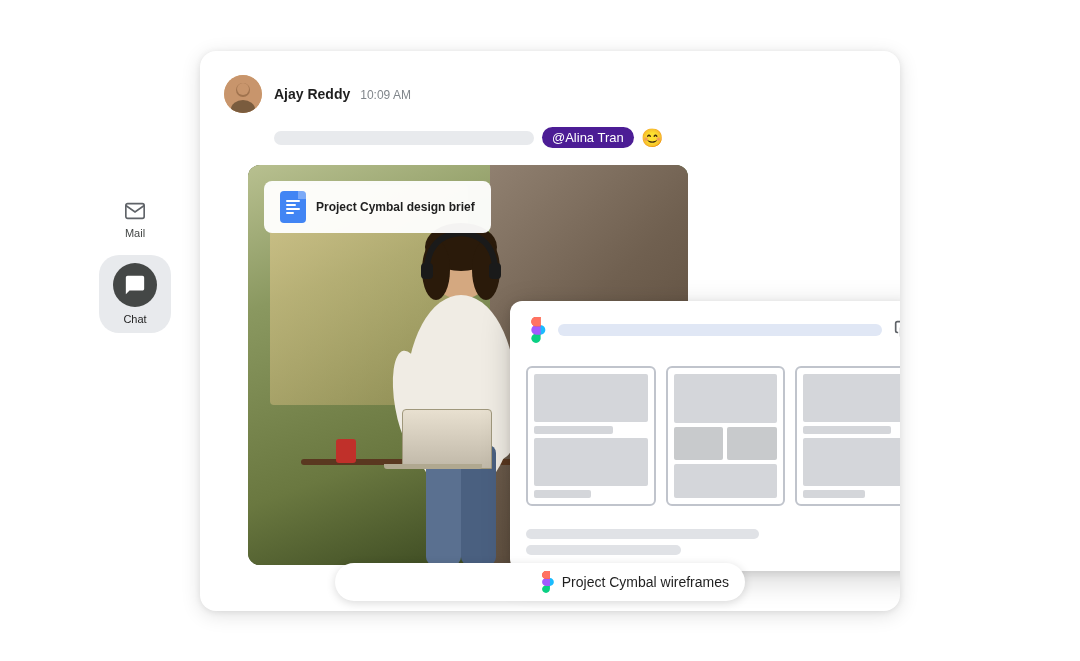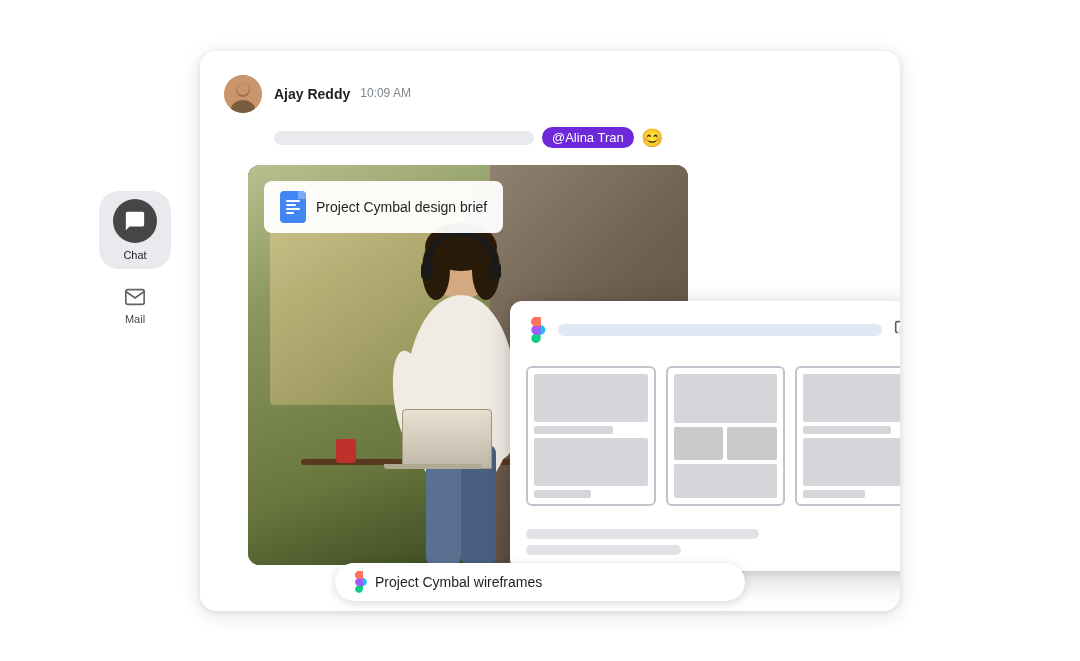--- a/index.html
+++ b/index.html
@@ -119,21 +119,21 @@
       background: #d4a574;
       overflow: hidden;
       flex-shrink: 0;
       display: flex;
       align-items: center;
       justify-content: center;
     }
 
     .message-meta {
       display: flex;
-      align-items: flex-start;
+      align-items: flex-end;
       gap: 10px;
     }
 
     .sender-name {
       font-size: 14px;
       font-weight: 600;
       color: #1f1f1f;
     }
 
     .timestamp {
@@ -150,21 +150,21 @@
     }
 
     .message-text-bar {
       width: 260px;
       height: 14px;
       background: #e8eaed;
       border-radius: 7px;
     }
 
     .mention-tag {
-      background: #6d28d9;
+      background: #4c1d95;
       color: #ffffff;
       font-size: 13px;
       font-weight: 500;
       padding: 3px 10px;
       border-radius: 12px;
       white-space: nowrap;
     }
 
     .emoji {
       font-size: 18px;
@@ -337,22 +337,22 @@
       padding: 6px 4px;
     }
 
     .docs-line {
       height: 2px;
       background: white;
       border-radius: 1px;
     }
 
     .docs-title {
-      font-size: 14px;
-      font-weight: 400;
+      font-size: 12px;
+      font-weight: 700;
       color: #1f1f1f;
     }
 
     
     .wireframe-label {
       position: absolute;
       bottom: -10px;
       left: 50%;
       transform: translateX(-50%);
       background: #ffffff;
@@ -378,37 +378,37 @@
       color: #1f1f1f;
     }
   </style>
 </head>
 <body>
 
 <div class="scene">
 
   <div class="sidebar">
 
-    <div class="sidebar-item active">
-      <div class="chat-bubble-icon">
-        <svg width="22" height="22" viewBox="0 0 24 24" fill="none">
-          <path d="M20 2H4C2.9 2 2 2.9 2 4v18l4-4h14c1.1 0 2-.9 2-2V4c0-1.1-.9-2-2-2z" fill="white"></path>
-        </svg>
-      </div>
-      <span class="label">Chat</span>
-    </div>
-
     <div class="sidebar-item">
       <div class="icon">
         <svg viewBox="0 0 24 24" fill="none">
           <rect x="2" y="4" width="20" height="16" rx="2" stroke="#5f6368" stroke-width="1.8" fill="none"></rect>
           <polyline points="2,6 12,13 22,6" stroke="#5f6368" stroke-width="1.8" fill="none"></polyline>
         </svg>
       </div>
       <span class="label">Mail</span>
+    </div>
+
+    <div class="sidebar-item active">
+      <div class="chat-bubble-icon">
+        <svg width="22" height="22" viewBox="0 0 24 24" fill="none">
+          <path d="M20 2H4C2.9 2 2 2.9 2 4v18l4-4h14c1.1 0 2-.9 2-2V4c0-1.1-.9-2-2-2z" fill="white"></path>
+        </svg>
+      </div>
+      <span class="label">Chat</span>
     </div>
 
 
   </div>
 
   <div class="chat-window">
     <div class="message-area">
 
       <div class="message-header">
 
@@ -528,21 +528,21 @@
         </div>
       </div>
 
       <div class="wireframe-footer">
         <div class="wf-footer-line w60"></div>
         <div class="wf-footer-line w40"></div>
       </div>
     </div>
   </div>
 
-  <div class="wireframe-label" style="position:absolute;right:40px;bottom:30px;z-index:30;">
+  <div class="wireframe-label" style="position:absolute;right:40px;bottom:30px;z-index:30;justify-content:flex-end;">
     <svg class="figma-logo-small" viewBox="0 0 38 56" fill="none">
       <path d="M19 28C19 22.477 23.477 18 29 18s10 4.477 10 10-4.477 10-10 10S19 33.523 19 28z" fill="#1ABCFE"></path>
       <path d="M9 46C9 40.477 13.477 36 19 36h10v10c0 5.523-4.477 10-10 10S9 51.523 9 46z" fill="#0ACF83"></path>
       <path d="M9 28C9 22.477 13.477 18 19 18h10v20H19C13.477 38 9 33.523 9 28z" fill="#A259FF"></path>
       <path d="M9 10C9 4.477 13.477 0 19 0h10v20H19C13.477 20 9 15.523 9 10z" fill="#F24E1E"></path>
       <path d="M29 0H19C13.477 0 9 4.477 9 10s4.477 10 10 10h10V0z" fill="#FF7262"></path>
     </svg>
     <span class="wireframe-label-text">Project Cymbal wireframes</span>
   </div>
 </div>

